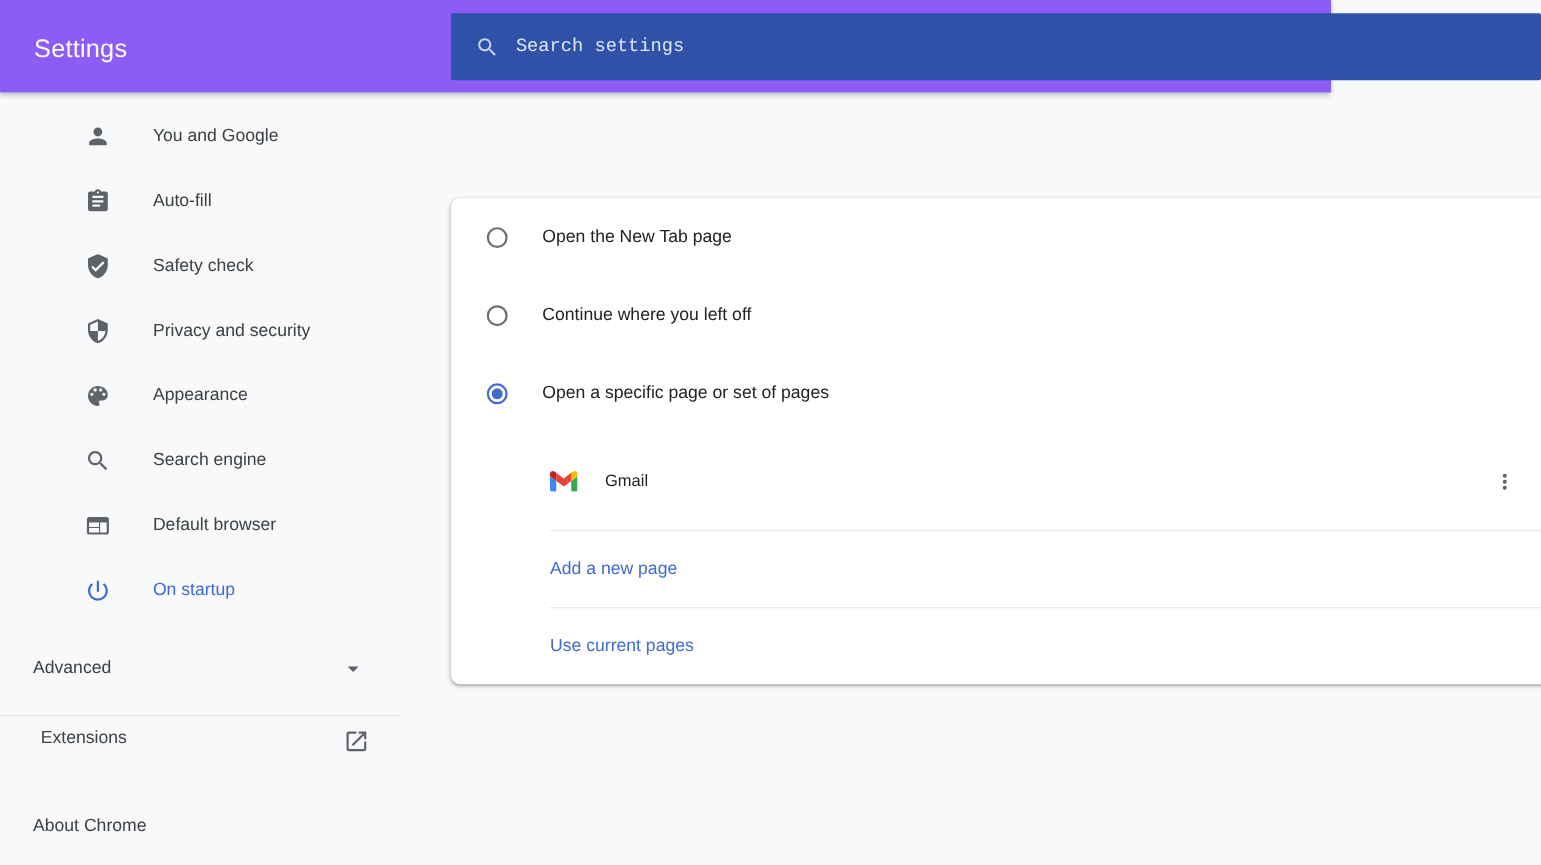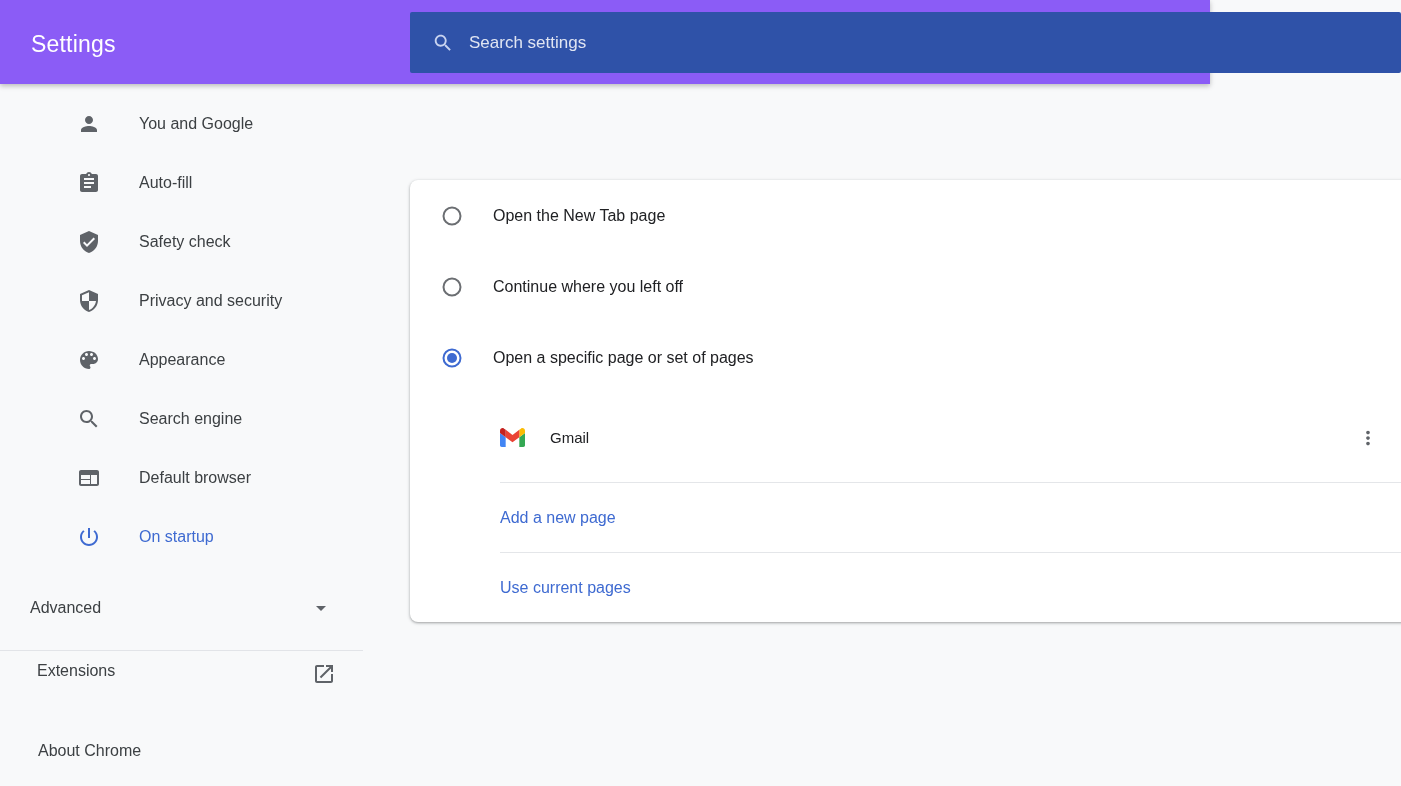--- a/index.html
+++ b/index.html
@@ -8,21 +8,21 @@
 
   
   .header { position:absolute; left:0; top:0; width:1210px; height:84px;
             background:#8b5cf6; box-shadow:0 2px 5px rgba(0,0,0,0.25); z-index:10; }
   .header-title { position:absolute; left:31px; top:31px; color:#FFFFFF;
                   font-size:23px; font-weight:500; letter-spacing:0.2px; }
   .search-box { position:absolute; left:410px; top:12px; width:991px; height:61px;
                 background:#2F52A8; border-radius:2px; display:flex; align-items:center; }
   .search-box svg { margin-left:22px; flex:0 0 auto; }
   .search-input { flex:1; margin-left:15px; background:transparent; border:none; outline:none;
-                  color:#FFFFFF; font-size:17px; font-family:Liberation Sans, sans-serif; }
+                  color:#FFFFFF; font-size:17px; font-family:Liberation Mono, monospace; }
   .search-input::placeholder { color:rgba(255,255,255,0.85); opacity:1; }
 
   
   .content { position:absolute; left:0; top:84px; width:1401px; height:702px; display:flex; }
 
   
   .sidebar { width:363px; flex:0 0 363px; padding-top:10px; }
   .nav-item { height:59px; display:flex; align-items:center; cursor:pointer;margin-left:44px; }
   .nav-icon { width:24px; height:24px; margin-left:33px; display:flex;
               align-items:center; justify-content:center; }
@@ -36,21 +36,21 @@
   .advanced-label { font-size:16px; font-weight:500; color:#3C4043; }
   .advanced-row svg { fill:#5F6368; }
 
   .sidebar-divider { border:none; border-top:1px solid #E2E4E8; margin:13px 0 0 0; width:363px; }
 
   .extensions-row { height:59px; margin-top:11px; display:flex; align-items:flex-start;
                     justify-content:space-between; padding:0 27px 0 17px; cursor:pointer;margin-left:20px; }
   .extensions-label { font-size:16px; font-weight:500; color:#3C4043; }
   .extensions-row svg { fill:#5F6368; }
 
-  .about-row { height:59px; display:flex; align-items:center; padding-left:38px; cursor:pointer; }
+  .about-row { height:59px; display:flex; align-items:center; padding-left:30px; cursor:pointer; }
   .about-label { font-size:16px; font-weight:500; color:#3C4043; }
 
   
   .main { flex:1; position:relative; }
   .section-title { position:absolute; left:47px; top:135px; font-size:17px;
                    font-weight:700; color:#202124; }
   .card { position:absolute; left:47px; top:96px; width:1001px; height:442px;
           background:#FFFFFF; border-radius:8px;
           box-shadow:0 1px 2px rgba(60,64,67,0.30), 0 1px 3px 1px rgba(60,64,67,0.15); }
 

